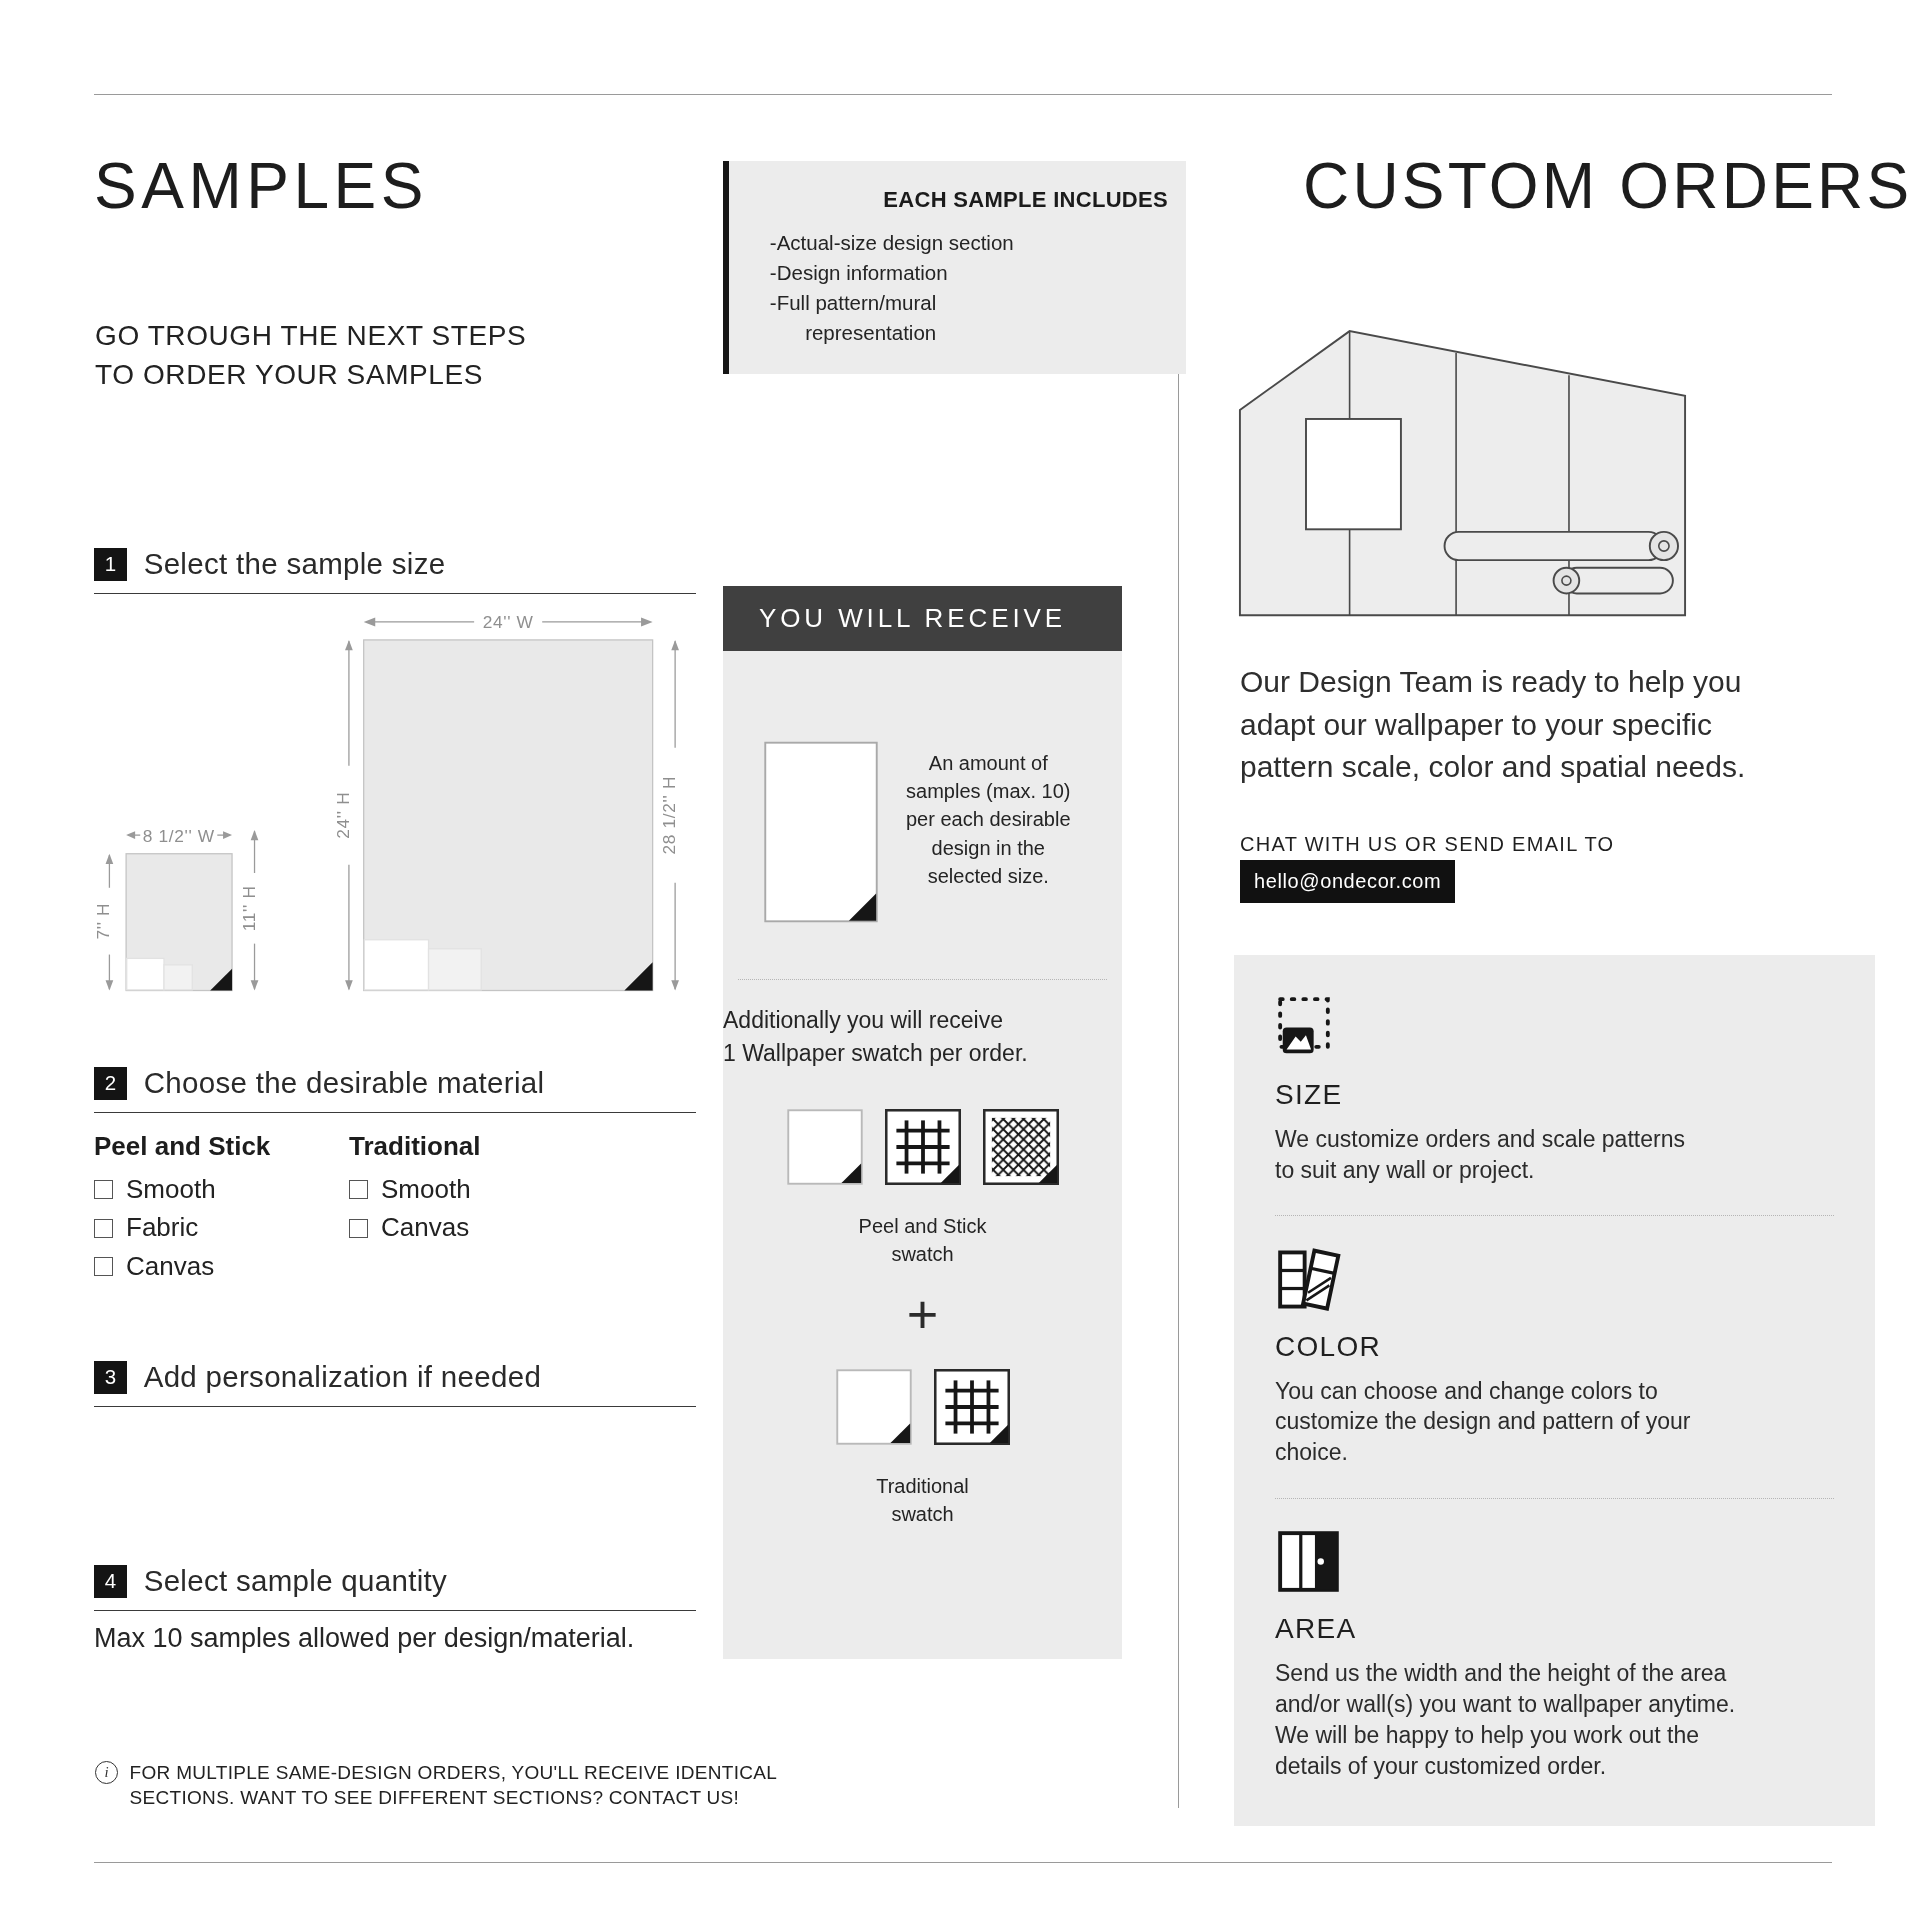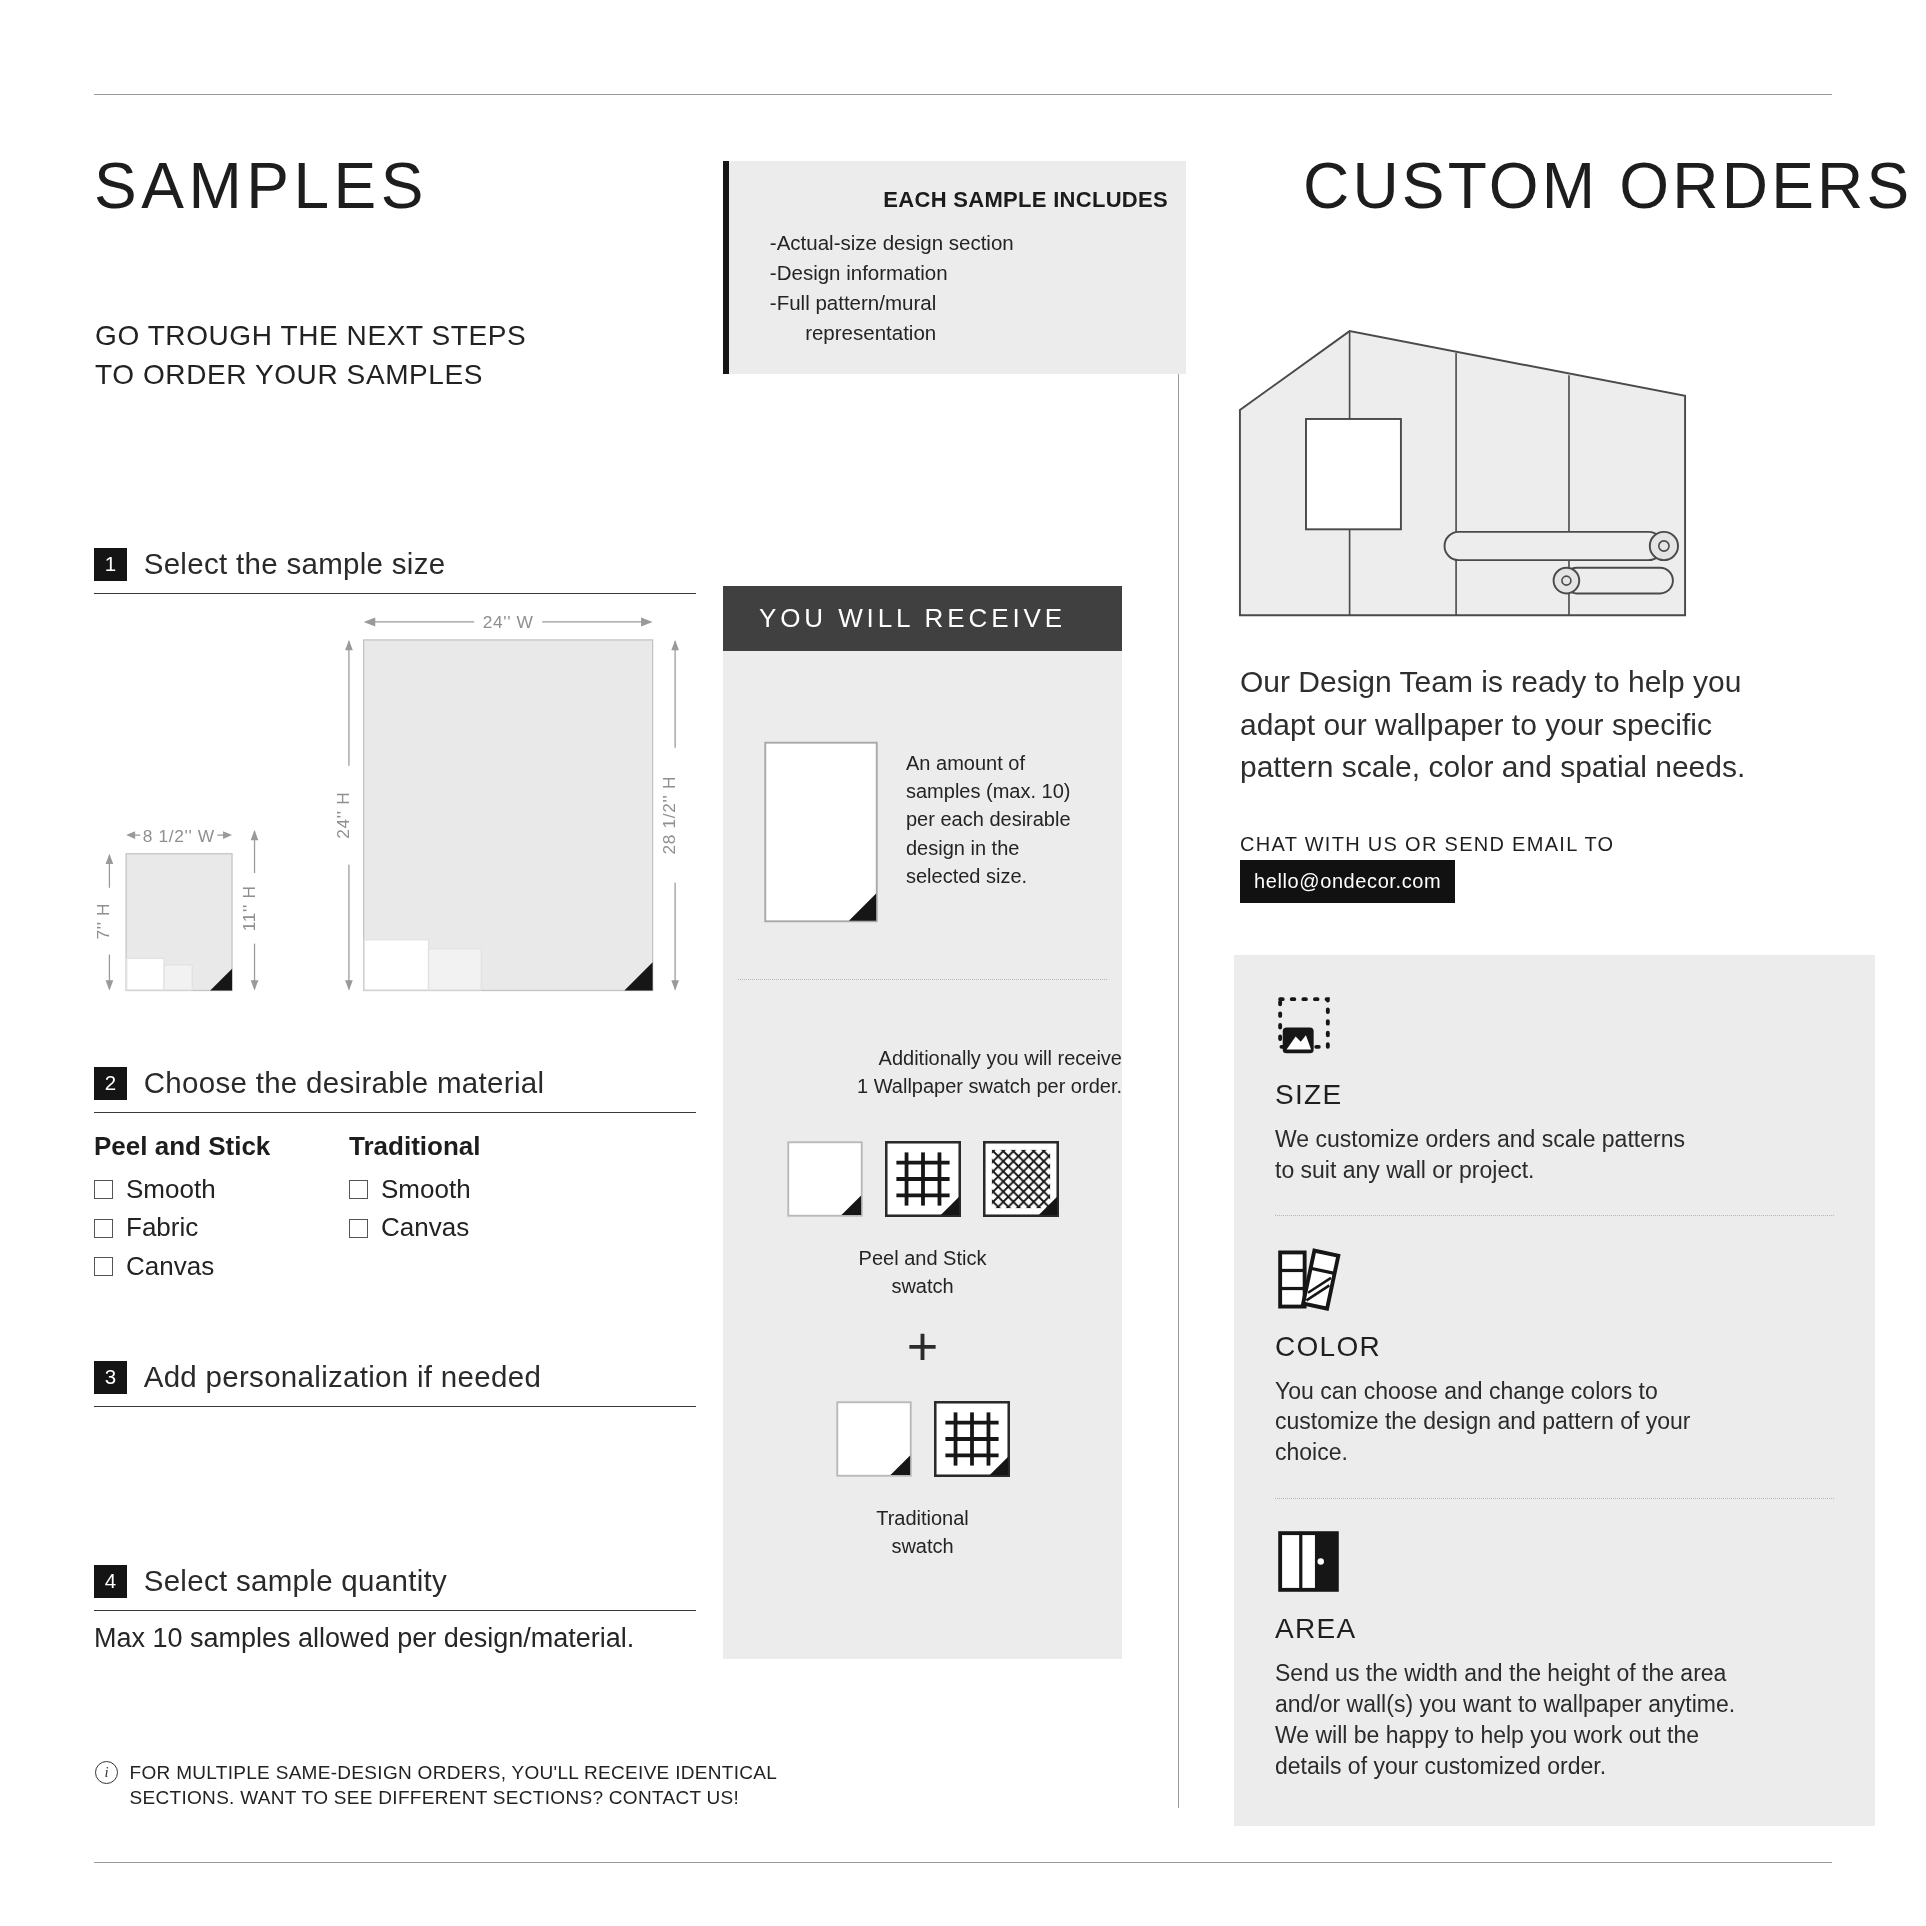--- a/index.html
+++ b/index.html
@@ -55,26 +55,26 @@
   .footnote { position:absolute; left:95px; top:1760px; display:flex; gap:11.6px; }
   .info-icon { width:23px; height:23px; border:1.9px solid #333; border-radius:50%; font-size:14.8px;
     display:flex; align-items:center; justify-content:center; margin-top:1.3px; flex:0 0 auto;
     font-family:"Liberation Serif",serif; font-style:italic; color:#333; }
   .footnote-text { font-size:19px; letter-spacing:0.3px; line-height:1.32; color:#222; }
 
   
   .receive-panel { position:absolute; left:723px; top:586px; width:399px; height:1073px; background:#ececec; }
   .receive-header { height:65px; background:#404040; color:#ffffff; font-size:26px; letter-spacing:3.9px;
     display:flex; align-items:center; padding-left:36px; }
-  .sample-row { display:flex; gap:28px; margin-top:90px; padding-left:41px; }
+  .sample-row { display:flex; gap:28px; margin-top:90px; padding-left:41px;text-align:center; }
   .page-icon { width:114px; height:182px; flex:0 0 auto; }
   .sample-text { font-size:20px; line-height:1.42; margin-top:7.7px; color:#242424; }
   .dotted-div { border-top:1.9px dotted #b5b5b5; }
   .receive-panel .dotted-div { margin:56px 15.4px 0; }
-  .additional-text { font-size:20px; line-height:1.42; text-align:right; margin:64px auto 0; color:#242424; }
+  .additional-text { font-size:23px; line-height:1.42; text-align:left; margin:24px auto 0; color:#242424; }
   .swatch-row { display:flex; justify-content:center; gap:22px; margin-top:40px; }
   .swatch { width:76px; height:76px; }
   .swatch-label { text-align:center; font-size:20px; line-height:1.4; margin-top:27px; color:#242424; }
   .plus-sign { text-align:center; font-size:54px; color:#2b2b2b; margin-top:19px; line-height:1; }
   .swatch-row2 { margin-top:28px; }
 
   
   .house-svg { position:absolute; left:1238px; top:329px; width:449px; height:289px; }
   .right-intro { position:absolute; left:1240px; top:661px; width:604px; font-size:30px; line-height:1.42; color:#2e2e2e; }
   .contact-label { position:absolute; left:1240px; top:833px; font-size:20px; letter-spacing:1.3px; color:#1f1f1f; }

